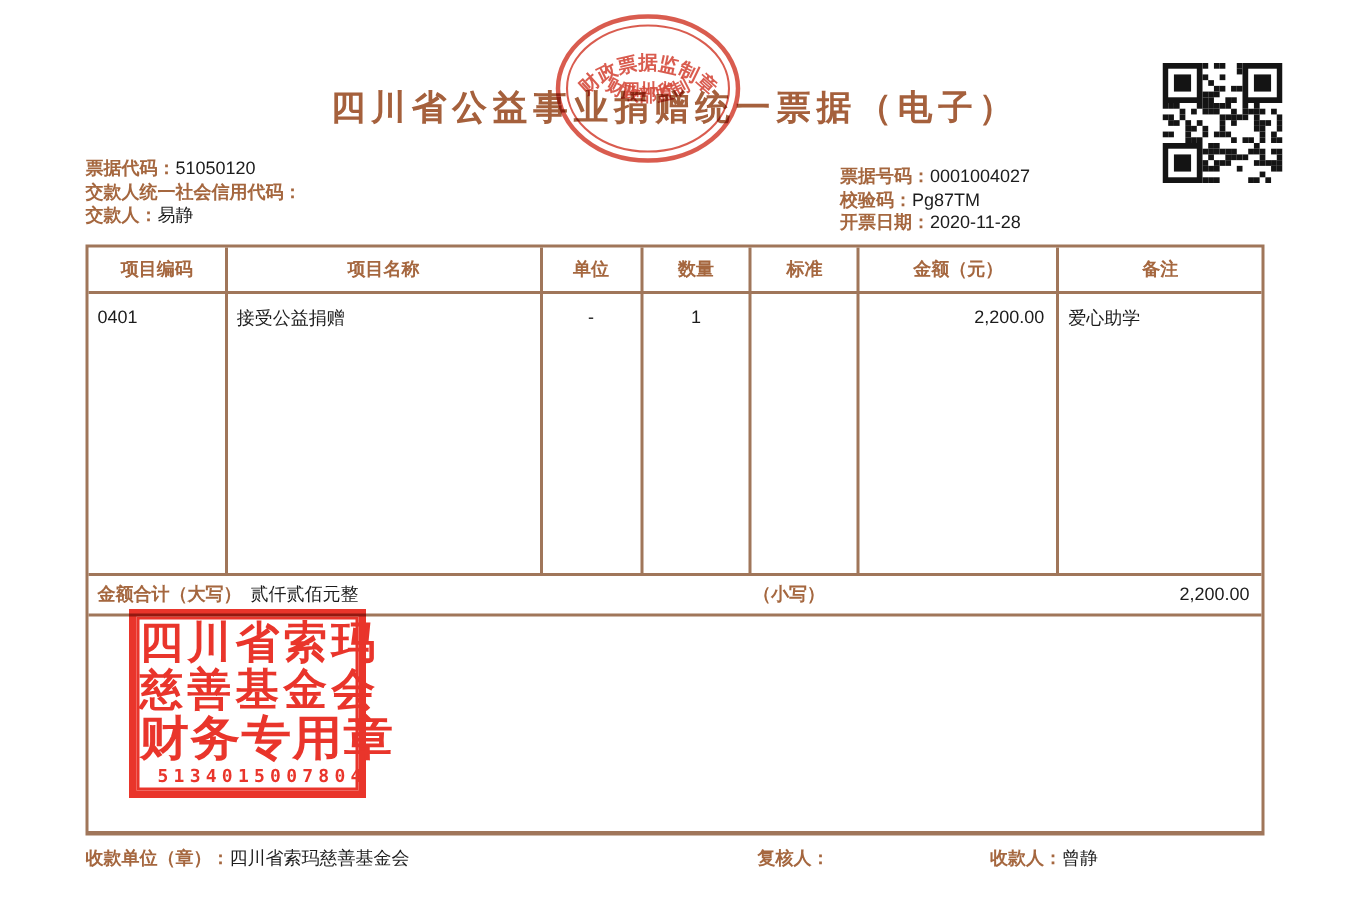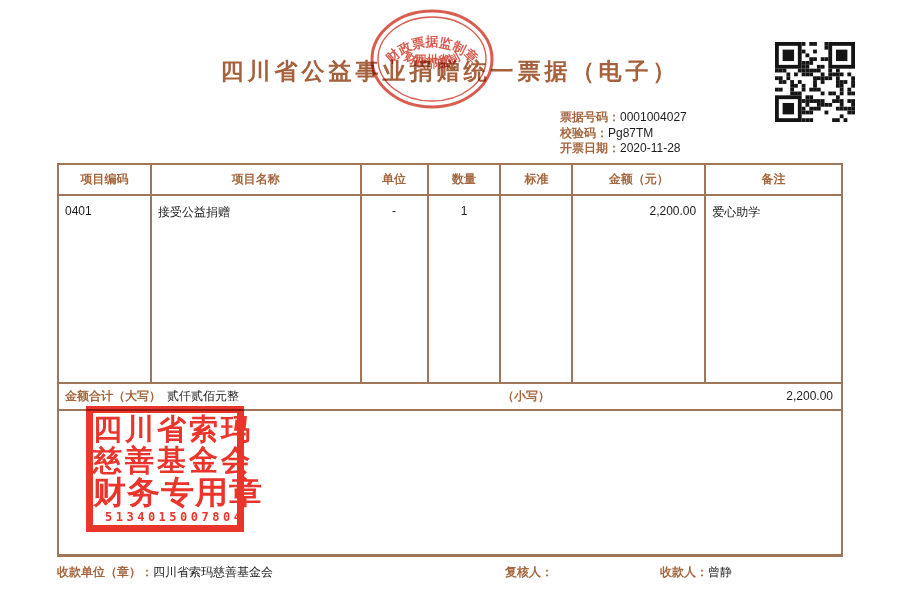--- a/index.html
+++ b/index.html
@@ -215,20 +215,31 @@
         <rect x="7.62" y="7.62" width="11.43" height="11.43"></rect>
         <rect x="53.33" y="0.00" width="26.67" height="26.67"></rect>
         <rect fill="#fff" x="57.14" y="3.81" width="19.05" height="19.05"></rect>
         <rect x="60.95" y="7.62" width="11.43" height="11.43"></rect>
         <rect x="0.00" y="53.33" width="26.67" height="26.67"></rect>
         <rect fill="#fff" x="3.81" y="57.14" width="19.05" height="19.05"></rect>
         <rect x="7.62" y="60.95" width="11.43" height="11.43"></rect>
       </g>
     </svg>
 
+  <div class="hdr hdr-left">
+    <div>
+      <span class="lbl">票据代码：</span><span class="val">51050120</span>
+    </div>
+    <div>
+      <span class="lbl">交款人统一社会信用代码：</span><span class="val"></span>
+    </div>
+    <div>
+      <span class="lbl">交款人：</span><span class="val">易静</span>
+    </div>
+  </div>
 
   <div class="hdr hdr-right">
     <div>
       <span class="lbl">票据号码：</span><span class="val">0001004027</span>
     </div>
     <div>
       <span class="lbl">校验码：</span><span class="val">Pg87TM</span>
     </div>
     <div>
       <span class="lbl">开票日期：</span><span class="val">2020-11-28</span>

